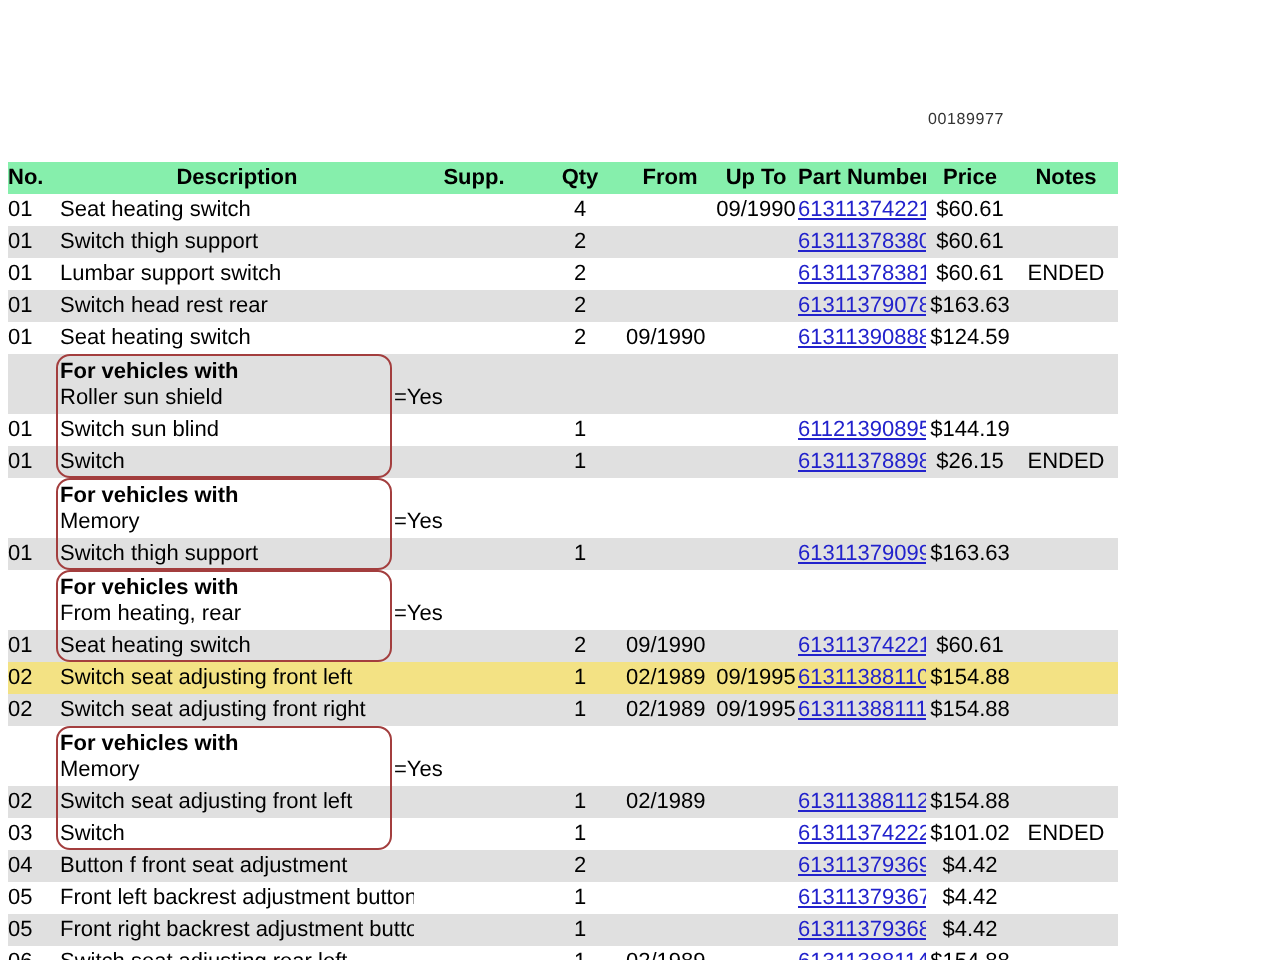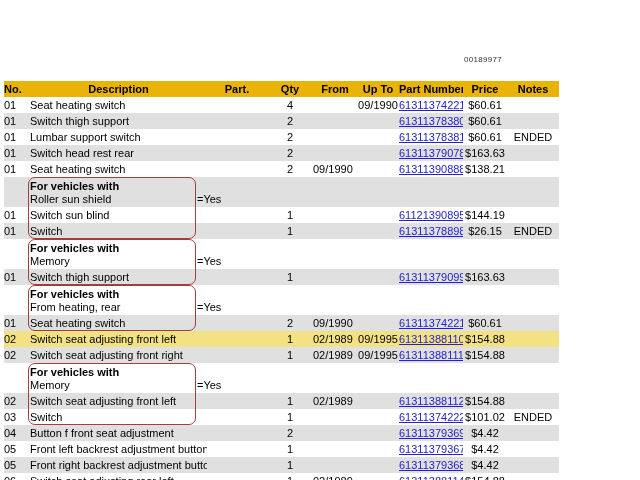--- a/index.html
+++ b/index.html
@@ -10,21 +10,21 @@
   .page{position:relative;width:640px;height:448px;}
   .doc-number{
     position:absolute;top:55px;left:464px;
     font-size:8px;color:#333;letter-spacing:.3px;
   }
   table.parts{
     position:absolute;top:81px;left:4px;width:555px;
     border-collapse:collapse;table-layout:fixed;
   }
   table.parts th{
-    background:#eab308;font-weight:bold;height:16px;line-height:16px;
+    background:#86efac;font-weight:bold;height:16px;line-height:16px;
     padding:0;font-size:11px;white-space:nowrap;overflow:hidden;
   }
   table.parts td{
     padding:0;height:16px;line-height:16px;font-size:11px;
     white-space:nowrap;overflow:hidden;vertical-align:middle;
   }
   tbody tr:nth-child(even){background:#e0e0e0;}
   tbody tr.highlight{background:#f3e284;}
   
   th.col-no, td.col-no{text-align:left;padding-left:4px;}
@@ -66,21 +66,21 @@
         <col style="width: 44px;">
         <col style="width: 42px;">
         <col style="width: 64px;">
         <col style="width: 44px;">
         <col style="width: 52px;">
       </colgroup>
     <thead>
         <tr>
           <th class="col-no">No.</th>
           <th class="col-description">Description</th>
-          <th class="col-supp">Part.</th>
+          <th class="col-supp">Supp.</th>
           <th class="col-qty">Qty</th>
           <th class="col-from">From</th>
           <th class="col-upTo">Up To</th>
           <th class="col-partNumber">Part Number</th>
           <th class="col-price">Price</th>
           <th class="col-notes">Notes</th>
         </tr>
       </thead>
     <tbody>
         <tr class="part">
@@ -128,21 +128,21 @@
           <td class="col-notes"></td>
         </tr>
         <tr class="part">
           <td class="col-no">01</td>
           <td class="col-description">Seat heating switch</td>
           <td class="col-supp"></td>
           <td class="col-qty">2</td>
           <td class="col-from">09/1990</td>
           <td class="col-upTo"></td>
           <td class="col-partNumber"><a href="#" class="pn">61311390888</a></td>
-          <td class="col-price">$138.21</td>
+          <td class="col-price">$124.59</td>
           <td class="col-notes"></td>
         </tr>
         <tr class="section">
           <td class="col-no"></td>
           <td colspan="8">
             <div class="sec">
               <div class="sec-line1">For vehicles with</div>
               <div class="sec-line2"><span>Roller sun shield</span><span class="sec-val">=Yes</span></div>
             </div>
           </td>

